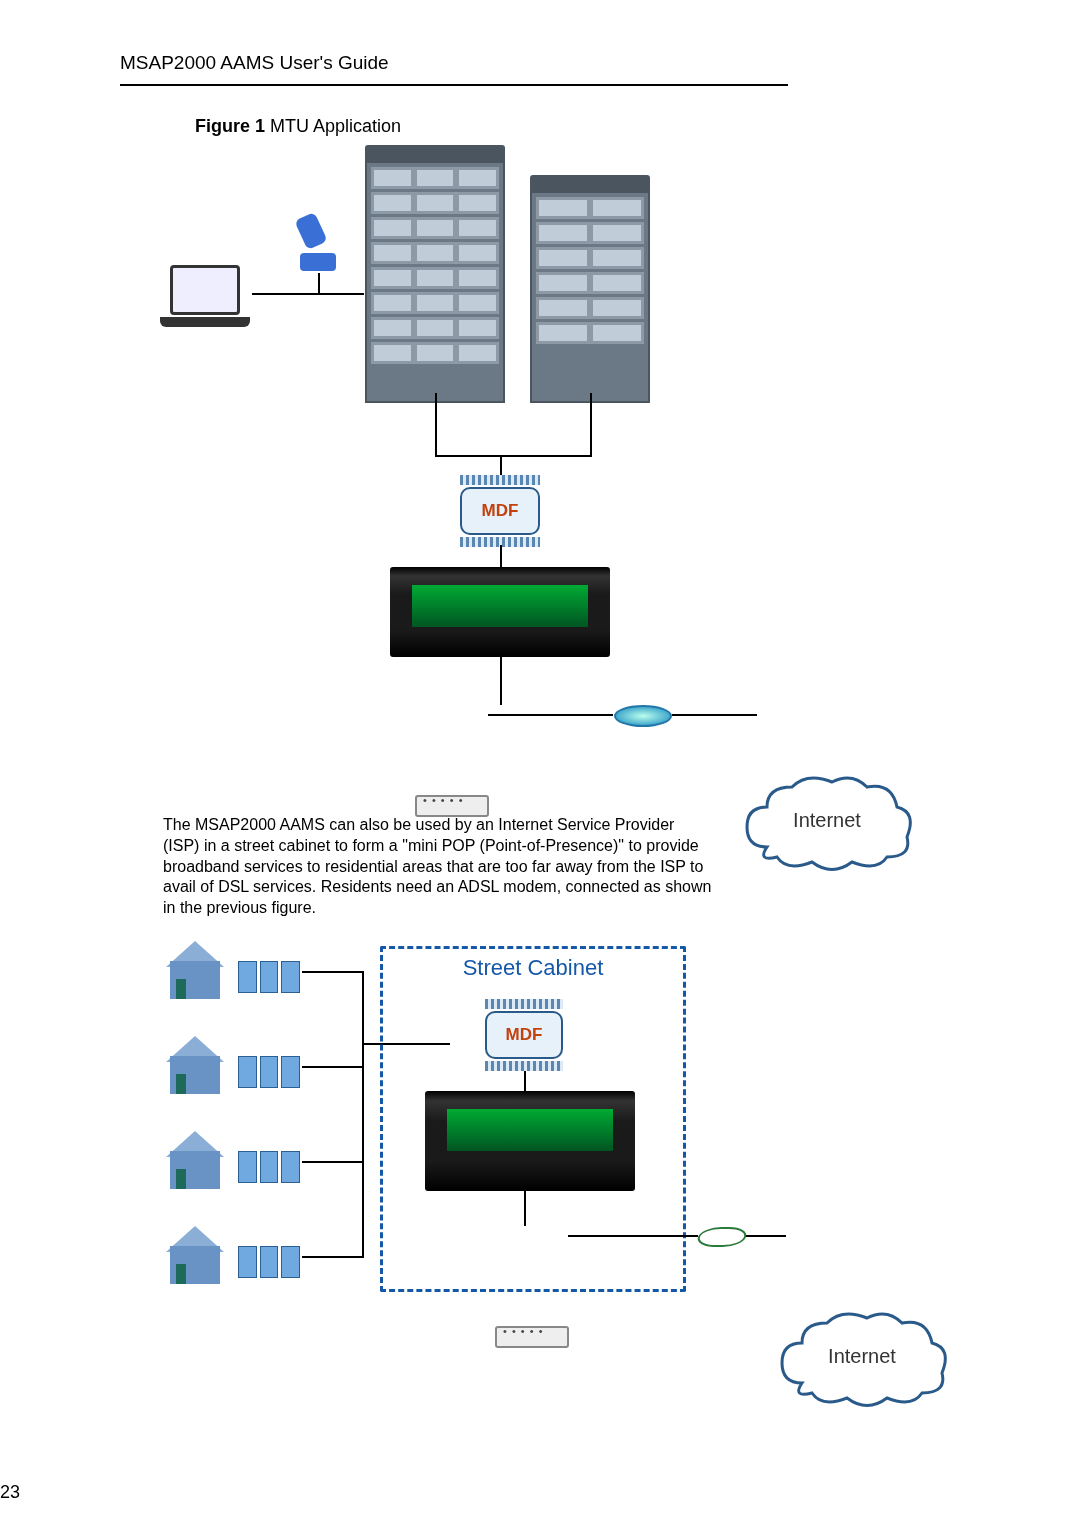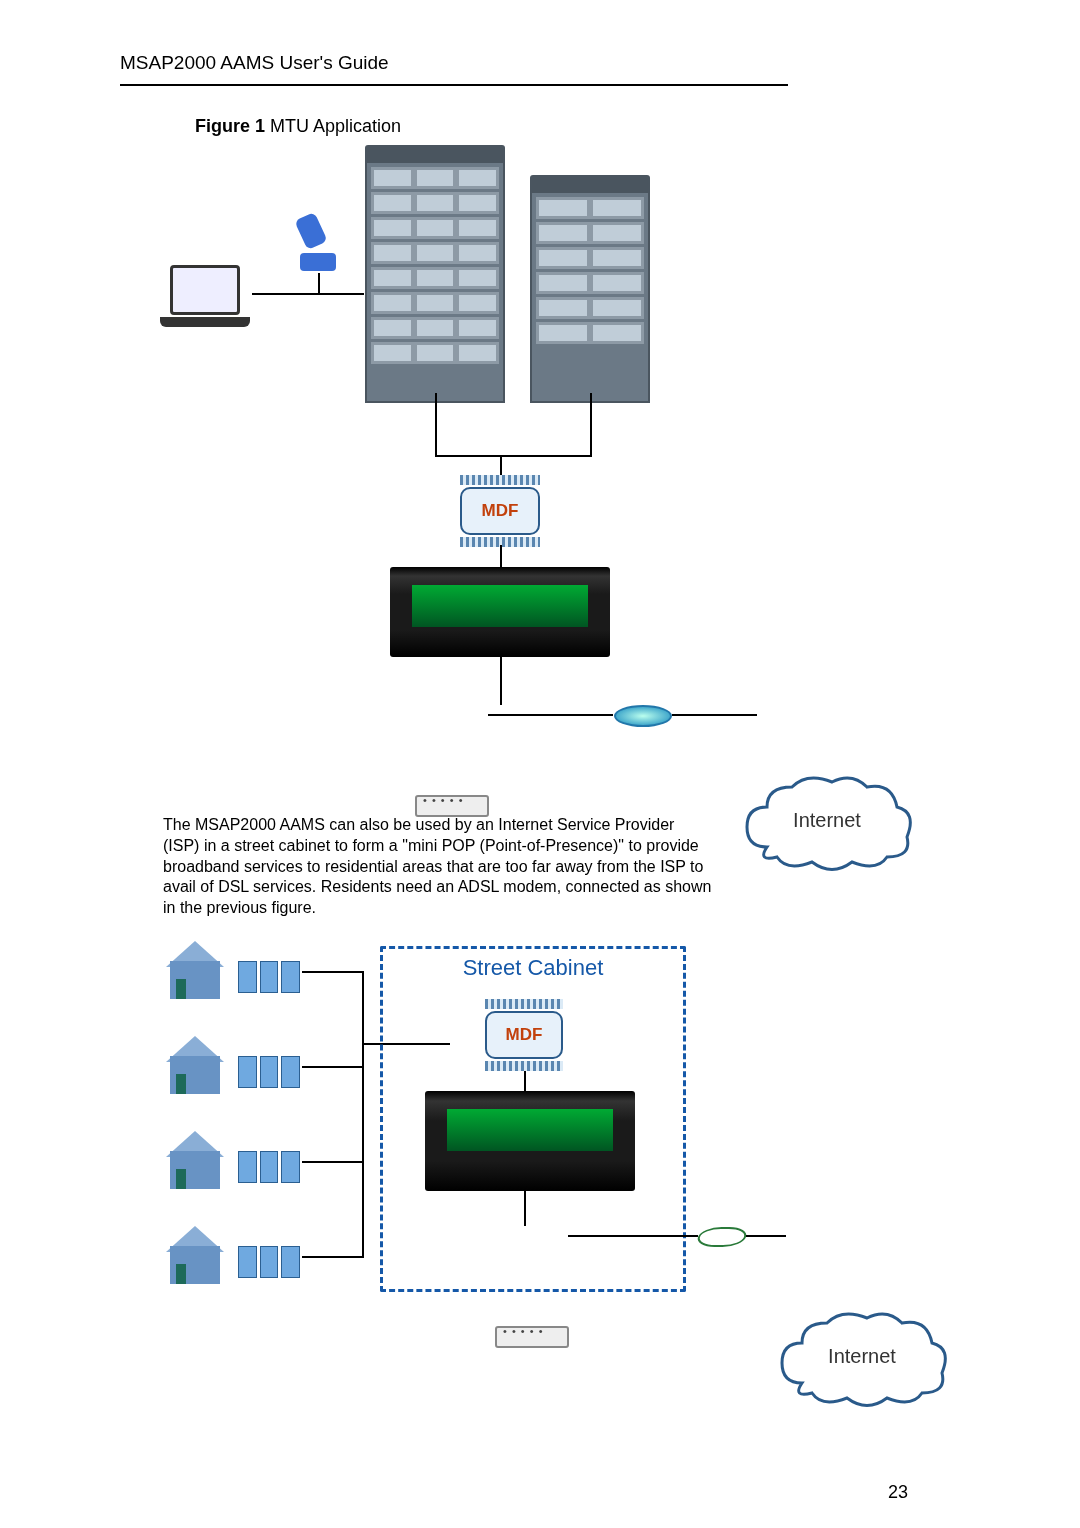--- a/index.html
+++ b/index.html
@@ -4,21 +4,21 @@
 <style>
 body{margin:0;background:#fff;font-family:Arial,Helvetica,sans-serif;color:#000;font-size:17px}
 .page{width:908px;height:1528px;padding:52px 120px 0 120px;box-sizing:border-box;position:relative}
 .header-line{border-bottom:2px solid #000;padding-bottom:10px;margin-bottom:30px}
 .header-text{font-size:19px}
 .fig-label{font-weight:bold;}
 .fig-caption{margin:10px 0 8px 75px;font-size:18px}
 .fig1{margin:0 0 50px 40px}
 .sec-heading{font-size:24px;font-weight:bold;margin:10px 0 28px 0}
 .body-text{margin:0 75px 22px 43px;line-height:1.30;font-size:16px}
-.pagenum{position:absolute;bottom:25px;left:0;right:0;text-align:right;font-size:18px}
+.pagenum{position:absolute;bottom:25px;left:0;right:0;text-align:left;font-size:18px}
 
 
 .f1wrap{position:relative;width:760px;height:620px}
 .abs{position:absolute}
 .bldg{width:140px}
 .bldg .roof{height:18px;background:#4a555f;border-radius:3px 3px 0 0}
 .bldg .body{background:#6b7986;border:2px solid #4a555f;border-top:none;display:flex;flex-direction:column;padding:4px;gap:3px}
 .bldg .floor{height:22px;background:#8d9aa6;display:flex}
 .bldg .win{flex:1;margin:3px;background:#c0cdd8}
 .laptop{width:90px;height:60px}

